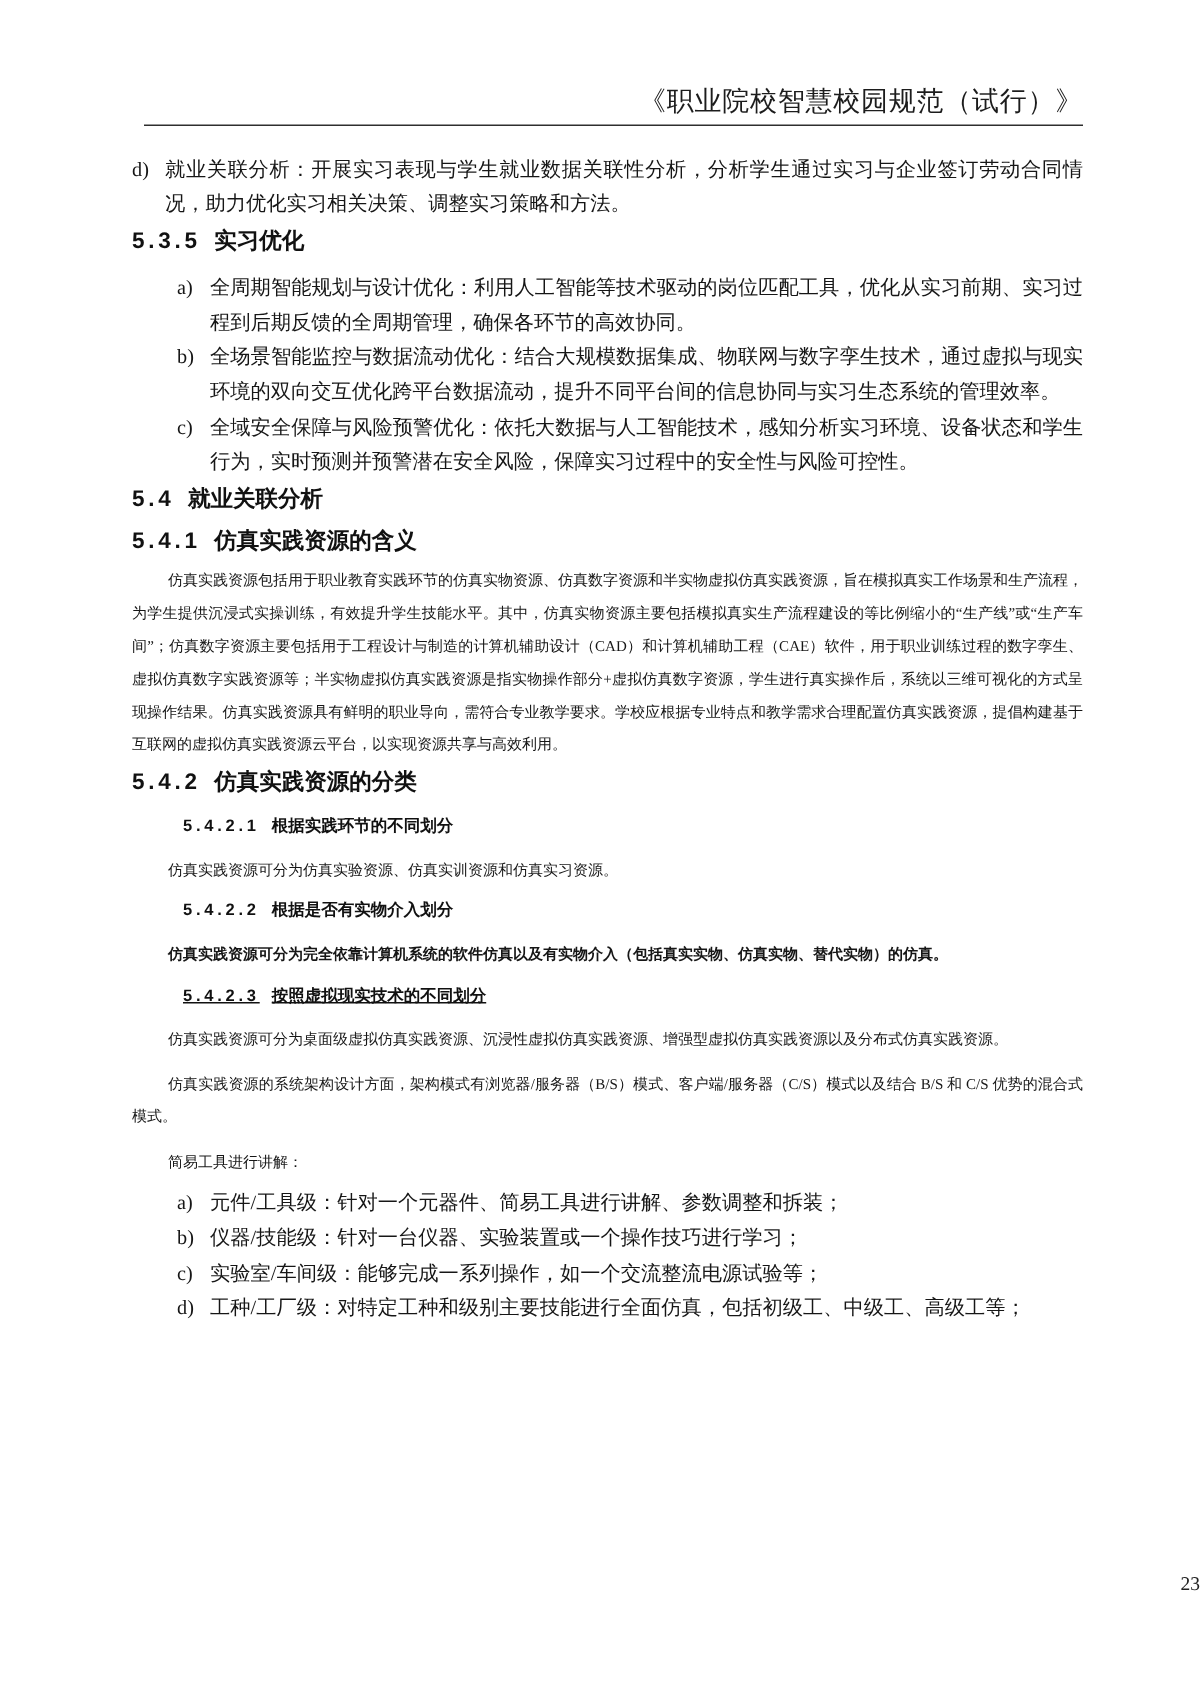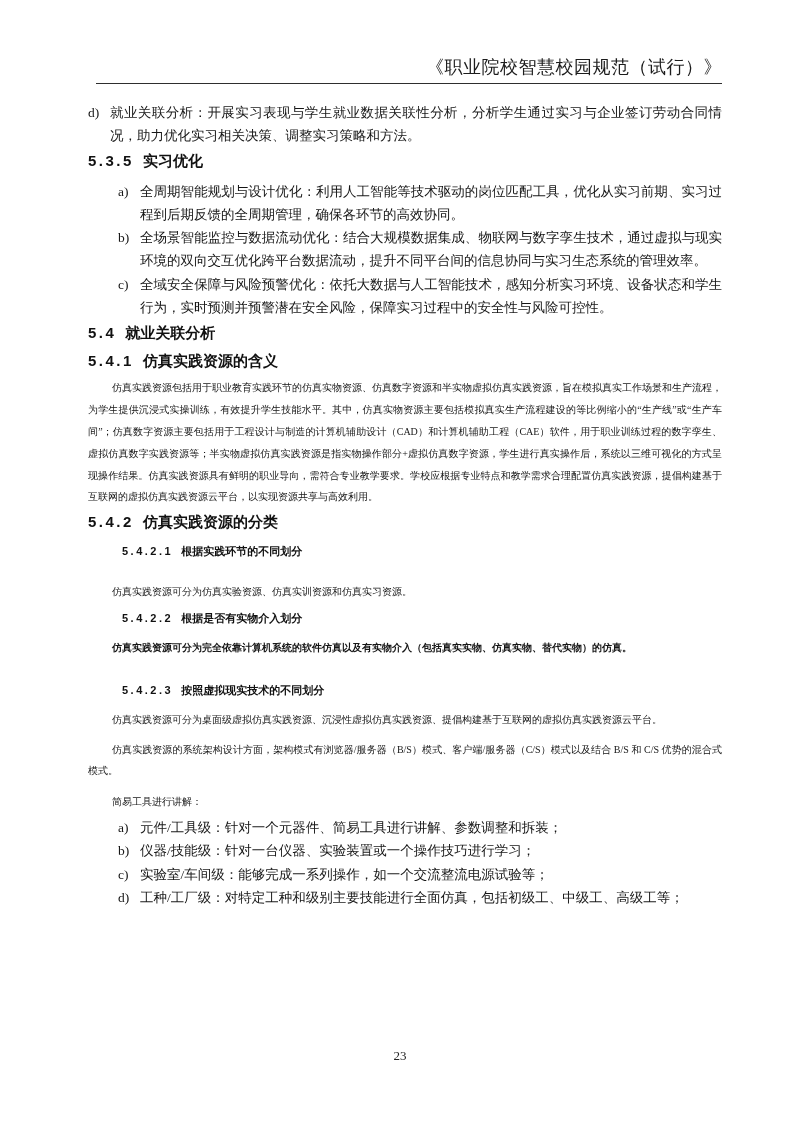--- a/index.html
+++ b/index.html
@@ -36,32 +36,32 @@
   .li .marker{flex:0 0 22px;}
   .li .li-text{flex:1 1 auto;text-align:justify;text-align-last:left;}
   
   #carry{margin-top:17px;}
   #h535{margin-top:3px;}
   #list535{margin-top:9px;}
   #h54{margin-top:4px;}
   #h541{margin-top:8px;}
   #p541{margin-top:6px;}
   #h542{margin-top:4px;}
-  #p5421{margin-top:20px;}
+  #p5421{margin-top:9px;}
   #h5422{margin-top:6px;}
   #p5422{margin-top:9px;font-weight:bold;}
-  #h5423{margin-top:22px;}
+  #h5423{margin-top:7px;text-decoration:underline;}
   #p5423{margin-top:9px;}
   #h5424{margin-top:6px;}
   #p5424{margin-top:8px;}
   #h5425{margin-top:6px;}
   #p5425lead{margin-top:9px;}
   #list5425{margin-top:3px;}
   .doc-footer{
-    position:absolute;left:0;right:0;top:1048px;text-align:center;
+    position:absolute;left:0;right:0;top:1048px;text-align:right;
     font-size:13px;color:#222;
   }
 </style>
 </head>
 <body>
 
 <div class="page">
 
   <div class="doc-header-title">《职业院校智慧校园规范（试行）》</div>
   <hr class="header-rule">
@@ -110,21 +110,21 @@
   <p class="para" id="p5421">仿真实践资源可分为仿真实验资源、仿真实训资源和仿真实习资源。</p>
 
   <h3 class="h3" id="h5422">
     <span class="num">5.4.2.2</span><span>根据是否有实物介入划分</span>
   </h3>
   <p class="para" id="p5422">仿真实践资源可分为完全依靠计算机系统的软件仿真以及有实物介入（包括真实实物、仿真实物、替代实物）的仿真。</p>
 
   <h3 class="h3" id="h5423">
     <span class="num">5.4.2.3</span><span>按照虚拟现实技术的不同划分</span>
   </h3>
-  <p class="para" id="p5423">仿真实践资源可分为桌面级虚拟仿真实践资源、沉浸性虚拟仿真实践资源、提倡构建基于互联网的虚拟仿真实践资源云平台。</p>
+  <p class="para" id="p5423">仿真实践资源可分为桌面级虚拟仿真实践资源、沉浸性虚拟仿真实践资源、增强型虚拟仿真实践资源以及分布式仿真实践资源。</p>
 
   <p class="para" id="p5424">仿真实践资源的系统架构设计方面，架构模式有浏览器/服务器（B/S）模式、客户端/服务器（C/S）模式以及结合 B/S 和 C/S 优势的混合式模式。</p>
 
   <p class="para" id="p5425lead">简易工具进行讲解：</p>
 
   <div class="list" id="list5425">
     <div class="li">
       <span class="marker">a)</span>
       <span class="li-text">元件/工具级：针对一个元器件、简易工具进行讲解、参数调整和拆装；</span>
     </div>

